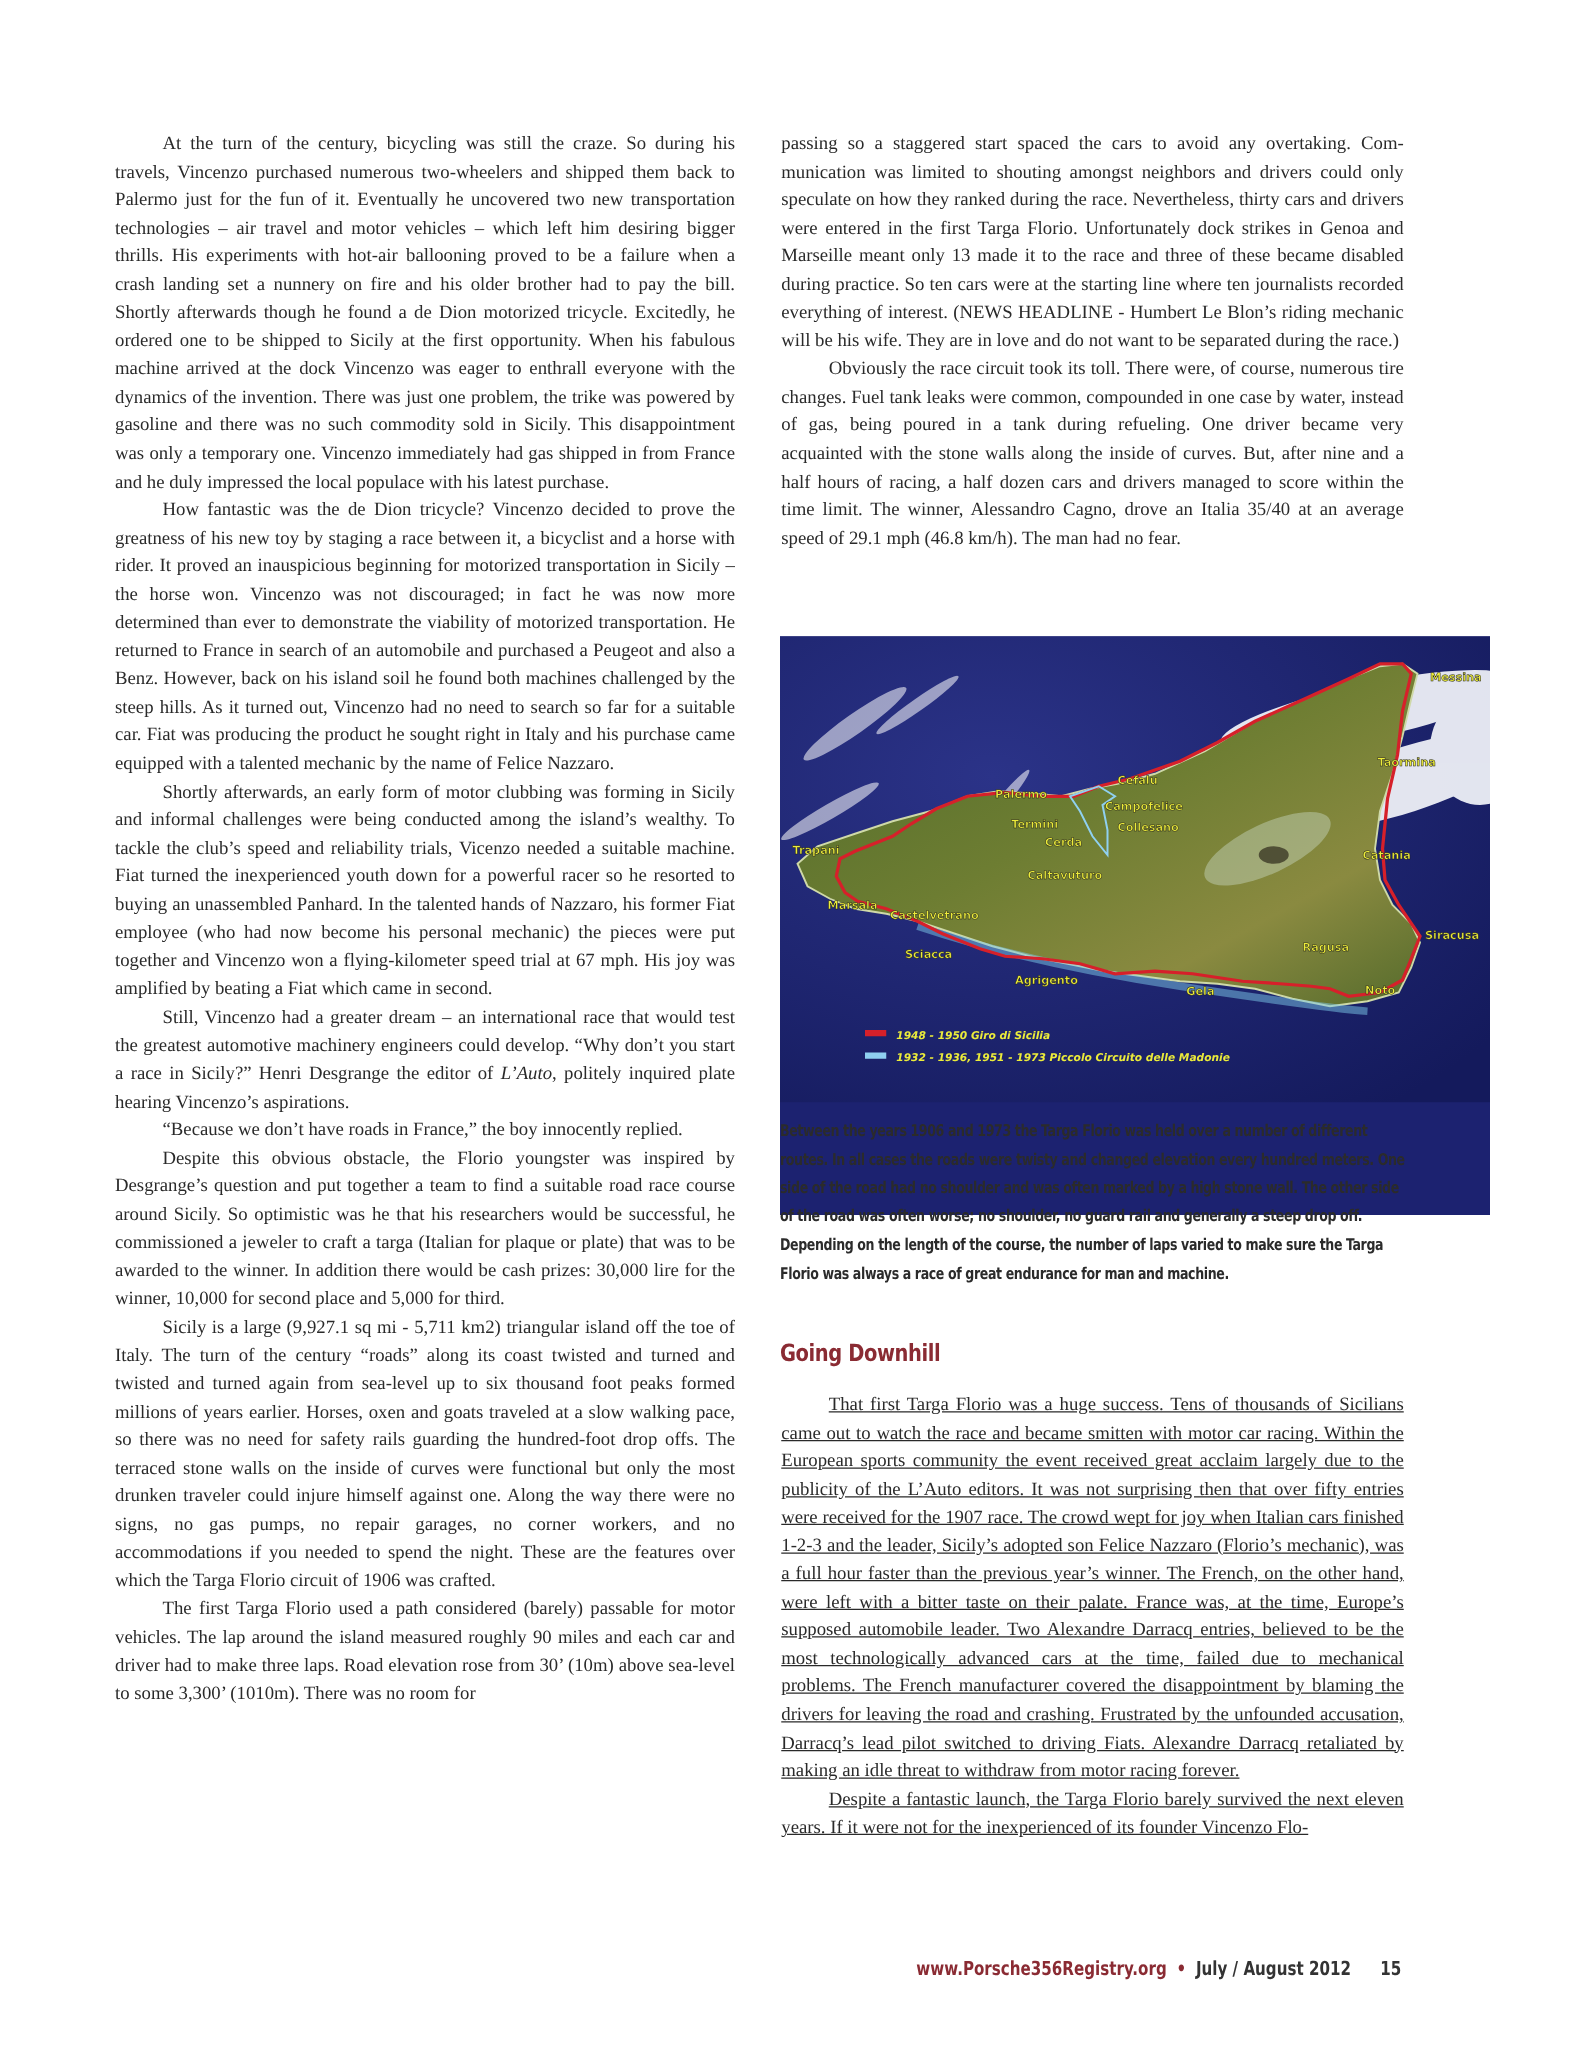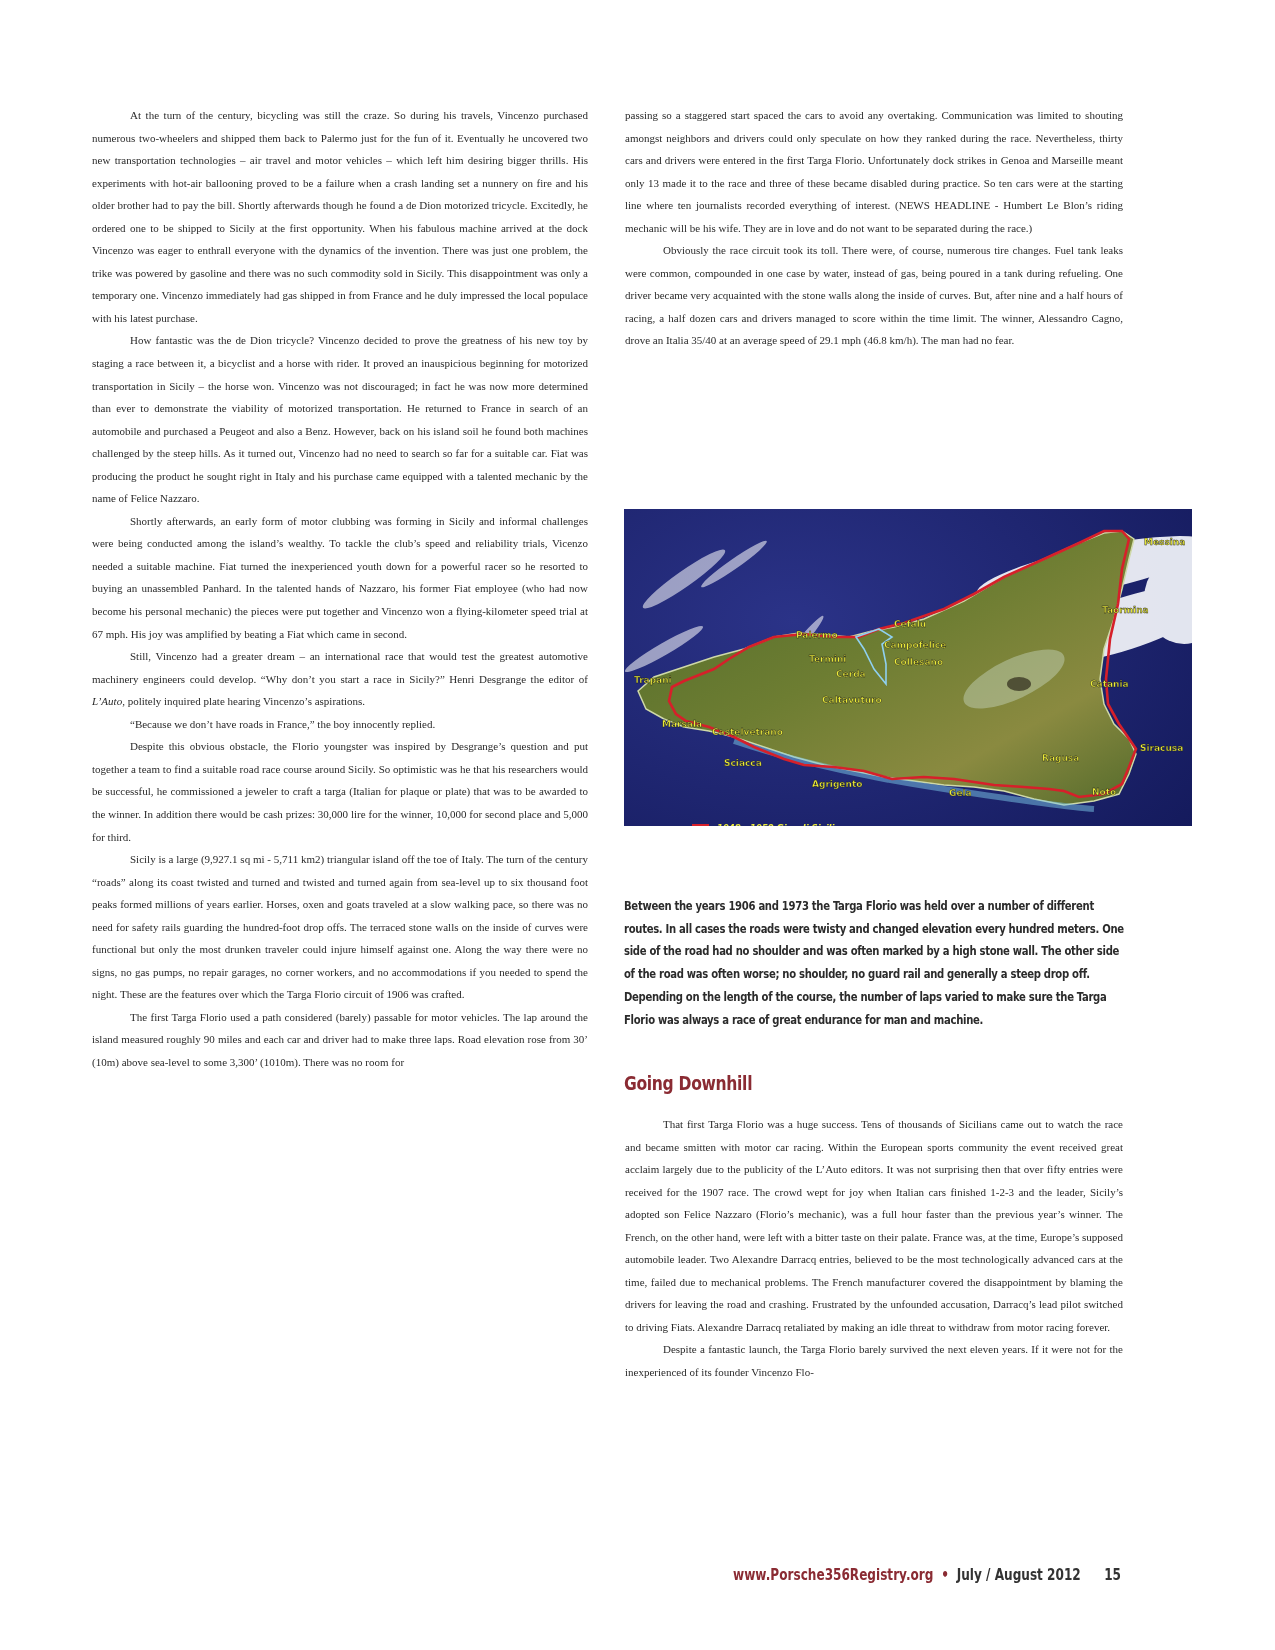--- a/index.html
+++ b/index.html
@@ -1,33 +1,33 @@
 <!DOCTYPE html>
 <html><head>
 <meta charset="utf-8">
 <style>
   html, body { margin: 0; padding: 0; background: #ffffff; }
   body { width: 1275px; height: 1650px; position: relative; overflow: hidden; }
   .col {
     position: absolute;
     font-family: "Liberation Serif", "DejaVu Serif", serif;
-    font-size: 11px;
+    font-size: 15px;
     line-height: 22.55px;
     color: #2a2a2a;
     text-align: justify;
     hyphens: manual;
   }
   .col p { margin: 0; text-indent: 38px; }
   .col p.noindent { text-indent: 0; }
   #col-left { left: 92px; top: 104px; width: 496px; }
   #col-right-top { left: 625px; top: 104px; width: 498px; }
-  #col-right-bottom { left: 625px; top: 1113px; width: 498px; }
+  #col-right-bottom { left: 625px; top: 1113px; width: 498px; text-decoration: underline; }
 
   #map-figure {
-    position: absolute; left: 624px; top: 509px; width: 568px; height: 317px;
+    position: absolute; left: 624px; top: 509px; width: 568px; height: 463px;
     background: #1c2270; overflow: hidden;
   }
   #map-figure svg { display: block; }
   .map-label {
     font-family: "DejaVu Sans", sans-serif; font-weight: bold; font-size: 9px;
     fill: #ecec3a; stroke: #1a1a1a; stroke-width: 0.4px;
   }
   .legend-label {
     font-family: "DejaVu Sans", sans-serif; font-weight: bold; font-style: italic; font-size: 8.5px;
     fill: #ecec3a;

